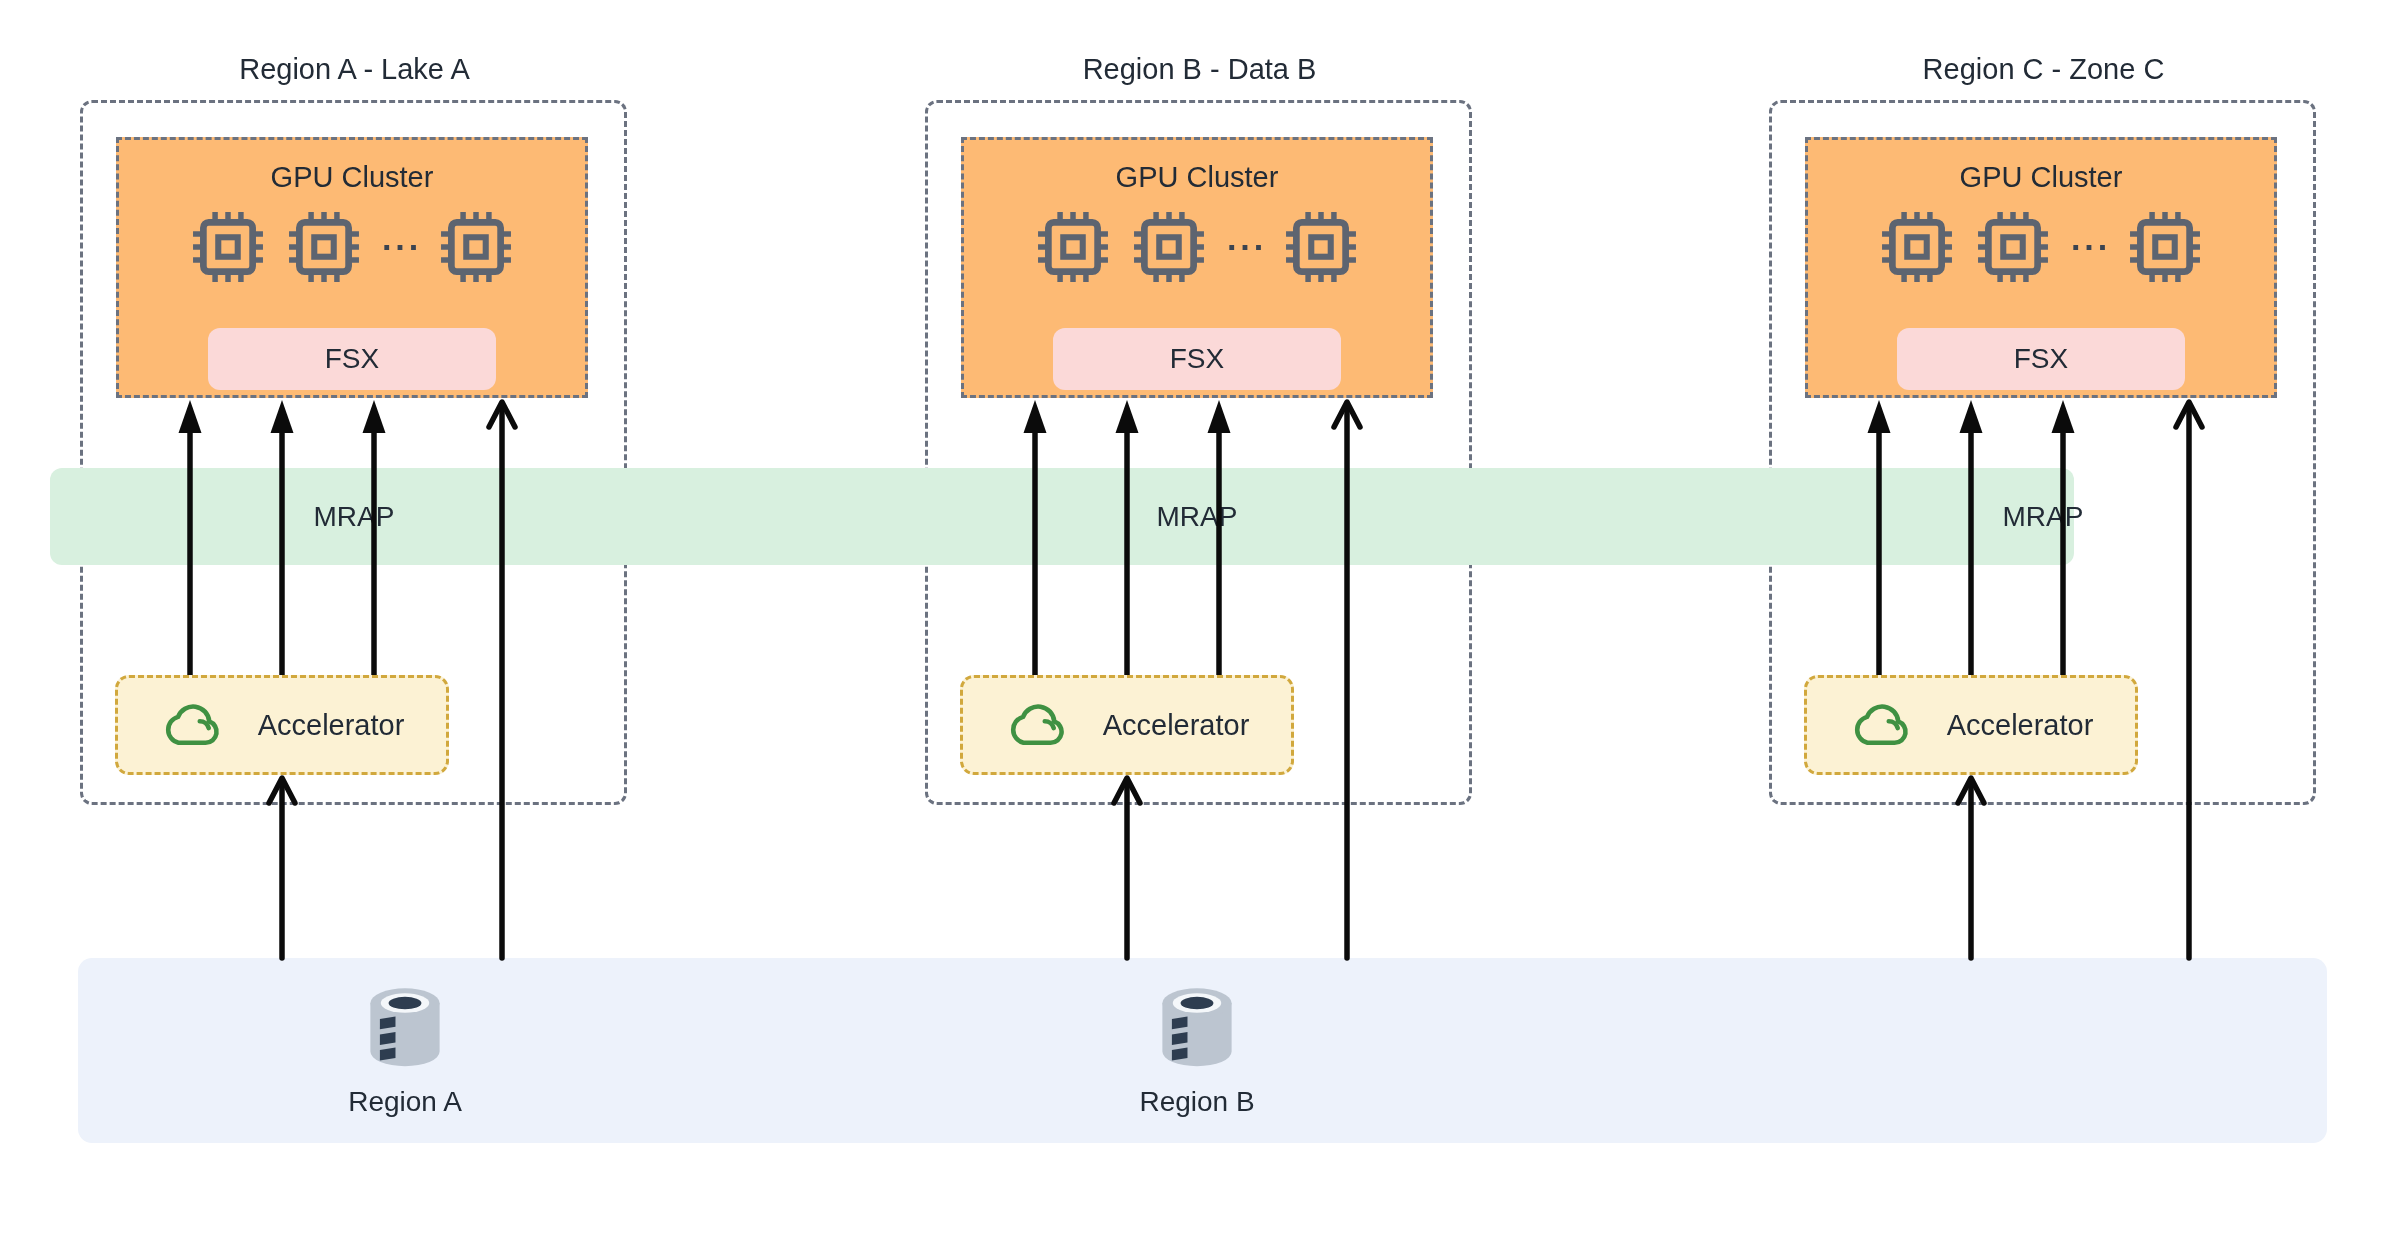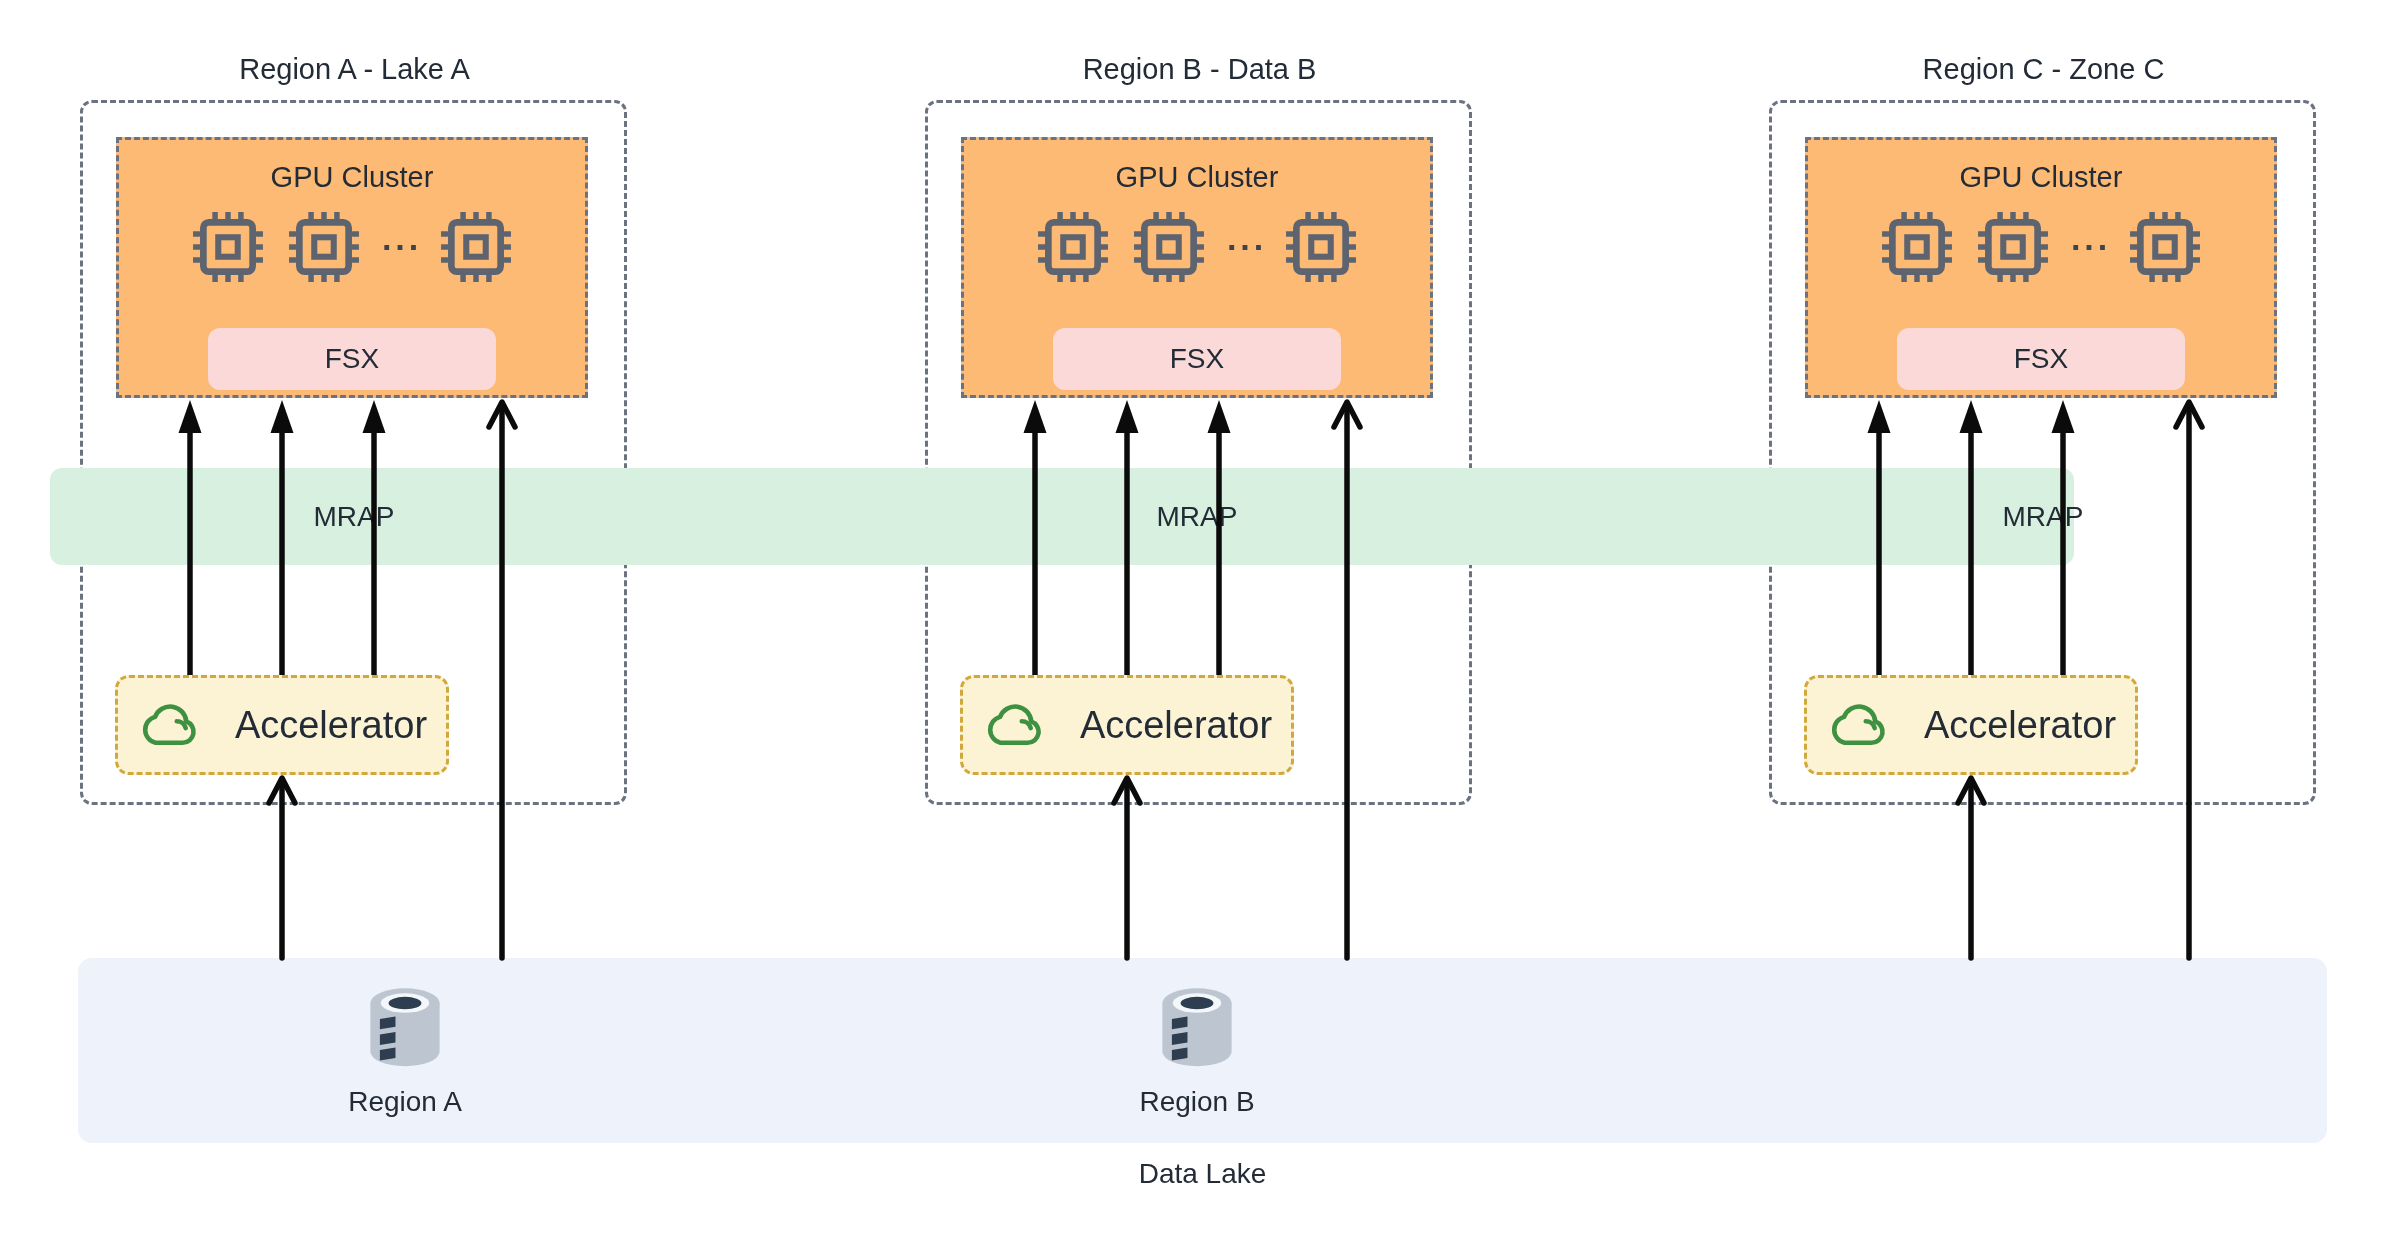--- a/index.html
+++ b/index.html
@@ -42,21 +42,21 @@
     position:absolute;left:50%;transform:translateX(-50%);top:188px;
     width:288px;height:62px;background:#fbd9d8;border-radius:12px;
     display:flex;align-items:center;justify-content:center;font-size:28px;
   }
 
   
   .accel{
     position:absolute;left:32px;top:572px;width:328px;height:94px;
     background:#fcf2d4;border:3px dashed #d1a83d;border-radius:14px;
     display:flex;align-items:center;justify-content:center;gap:36px;
-    font-size:38px;
+    font-size:29px;
   }
   .cloud-icon{width:62px;height:48px;display:block;}
 
   
   .mrap-band{
     position:absolute;left:50px;top:468px;width:2024px;height:97px;
     background:#d8f0df;border-radius:12px;z-index:2;
   }
   .mrap-label{
     position:absolute;top:50%;transform:translate(-50%,-50%);
@@ -217,21 +217,20 @@
         </svg>
       <span>Region A</span>
     </div>
     <div class="bucket bucket-b">
       <svg class="bucket-icon" viewBox="0 0 52 52">
           <use href="#bucket-glyph"></use>
         </svg>
       <span>Region B</span>
     </div>
   </div>
-  <div class="lake-label">Data Lake</div>
 
   <svg class="arrows" width="2386" height="1244" viewBox="0 0 2386 1244">
     <g stroke="#0b0b0b" stroke-width="5.5" fill="#0b0b0b">
 
       <g>
         <line x1="190" y1="675" x2="190" y2="432"></line>
           <polygon points="190,400 178.5,433 201.5,433" stroke="none"></polygon>
         <line x1="282" y1="675" x2="282" y2="432"></line>
           <polygon points="282,400 270.5,433 293.5,433" stroke="none"></polygon>
         <line x1="374" y1="675" x2="374" y2="432"></line>

